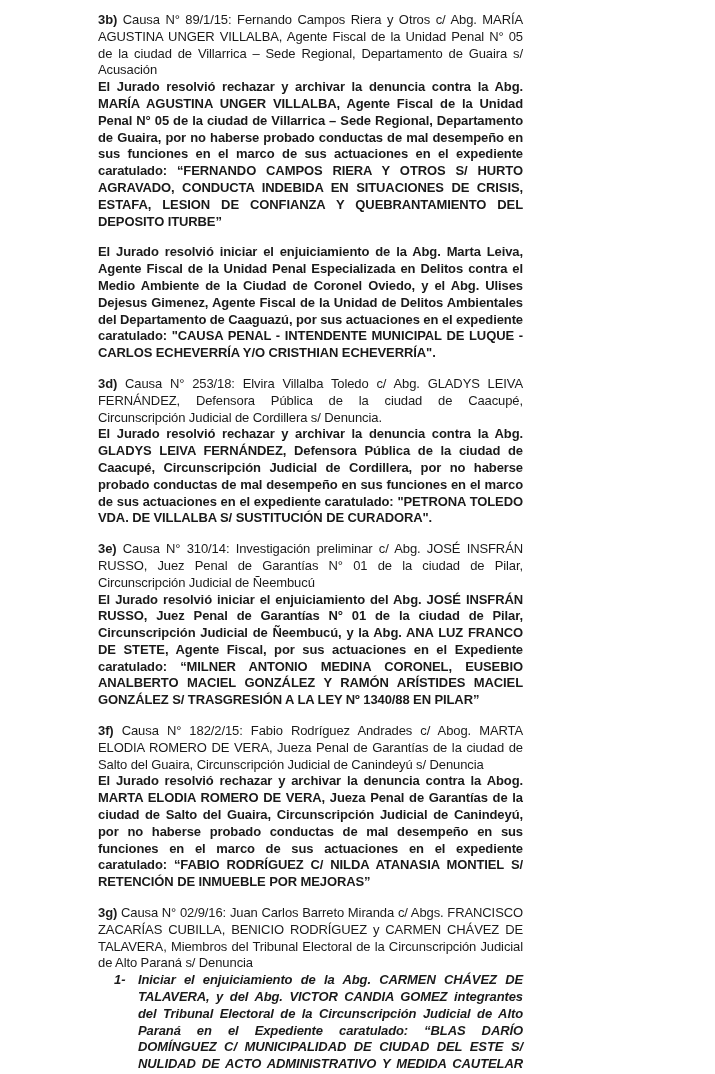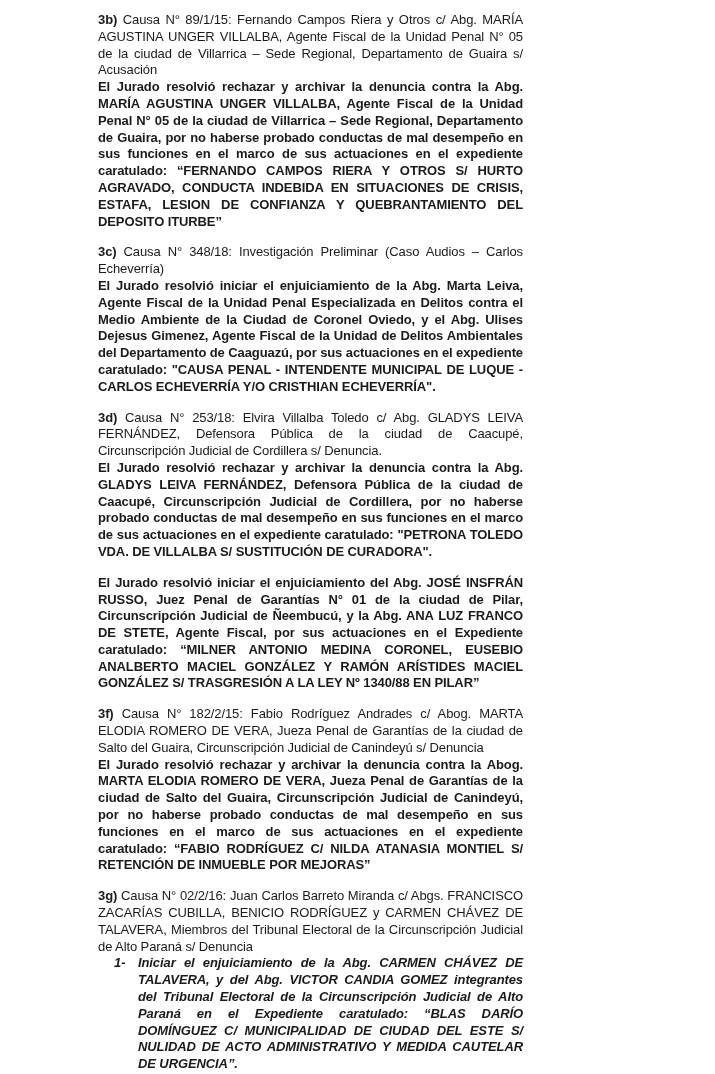--- a/index.html
+++ b/index.html
@@ -41,42 +41,42 @@
 
 <div class="page">
 
   <section class="sec">
     <p class="para"><b class="lbl">3b)</b>
       <span>Causa N° 89/1/15: Fernando Campos Riera y Otros c/ Abg. MARÍA AGUSTINA UNGER VILLALBA, Agente Fiscal de la Unidad Penal N° 05 de la ciudad de Villarrica – Sede Regional, Departamento de Guaira s/ Acusación</span></p>
     <p class="para bold">El Jurado resolvió rechazar y archivar la denuncia contra la Abg. MARÍA AGUSTINA UNGER VILLALBA, Agente Fiscal de la Unidad Penal N° 05 de la ciudad de Villarrica – Sede Regional, Departamento de Guaira, por no haberse probado conductas de mal desempeño en sus funciones en el marco de sus actuaciones en el expediente caratulado: “FERNANDO CAMPOS RIERA Y OTROS S/ HURTO AGRAVADO, CONDUCTA INDEBIDA EN SITUACIONES DE CRISIS, ESTAFA, LESION DE CONFIANZA Y QUEBRANTAMIENTO DEL DEPOSITO ITURBE”</p>
   </section>
 
   <section class="sec">
-    <p class="para"><b class="lbl">3c)</b>
-      <span>Causa N° 348/18: Investigación Preliminar (Caso Audios – Carlos Echeverría)</span></p>
     <p class="para bold">El Jurado resolvió iniciar el enjuiciamiento de la Abg. Marta Leiva, Agente Fiscal de la Unidad Penal Especializada en Delitos contra el Medio Ambiente de la Ciudad de Coronel Oviedo, y el Abg. Ulises Dejesus Gimenez, Agente Fiscal de la Unidad de Delitos Ambientales del Departamento de Caaguazú, por sus actuaciones en el expediente caratulado: "CAUSA PENAL - INTENDENTE MUNICIPAL DE LUQUE - CARLOS ECHEVERRÍA Y/O CRISTHIAN ECHEVERRÍA".</p>
   </section>
 
   <section class="sec">
     <p class="para"><b class="lbl">3d)</b>
       <span>Causa N° 253/18: Elvira Villalba Toledo c/ Abg. GLADYS LEIVA FERNÁNDEZ, Defensora Pública de la ciudad de Caacupé, Circunscripción Judicial de Cordillera s/ Denuncia.</span></p>
     <p class="para bold">El Jurado resolvió rechazar y archivar la denuncia contra la Abg. GLADYS LEIVA FERNÁNDEZ, Defensora Pública de la ciudad de Caacupé, Circunscripción Judicial de Cordillera, por no haberse probado conductas de mal desempeño en sus funciones en el marco de sus actuaciones en el expediente caratulado: "PETRONA TOLEDO VDA. DE VILLALBA S/ SUSTITUCIÓN DE CURADORA".</p>
   </section>
 
   <section class="sec">
+    <p class="para"><b class="lbl">3e)</b>
+      <span>Causa N° 310/14: Investigación preliminar c/ Abg. JOSÉ INSFRÁN RUSSO, Juez Penal de Garantías N° 01 de la ciudad de Pilar, Circunscripción Judicial de Ñeembucú</span></p>
     <p class="para bold">El Jurado resolvió iniciar el enjuiciamiento del Abg. JOSÉ INSFRÁN RUSSO, Juez Penal de Garantías N° 01 de la ciudad de Pilar, Circunscripción Judicial de Ñeembucú, y la Abg. ANA LUZ FRANCO DE STETE, Agente Fiscal, por sus actuaciones en el Expediente caratulado: “MILNER ANTONIO MEDINA CORONEL, EUSEBIO ANALBERTO MACIEL GONZÁLEZ Y RAMÓN ARÍSTIDES MACIEL GONZÁLEZ S/ TRASGRESIÓN A LA LEY Nº 1340/88 EN PILAR”</p>
   </section>
 
   <section class="sec">
     <p class="para"><b class="lbl">3f)</b>
       <span>Causa N° 182/2/15: Fabio Rodríguez Andrades c/ Abog. MARTA ELODIA ROMERO DE VERA, Jueza Penal de Garantías de la ciudad de Salto del Guaira, Circunscripción Judicial de Canindeyú s/ Denuncia</span></p>
     <p class="para bold">El Jurado resolvió rechazar y archivar la denuncia contra la Abog. MARTA ELODIA ROMERO DE VERA, Jueza Penal de Garantías de la ciudad de Salto del Guaira, Circunscripción Judicial de Canindeyú, por no haberse probado conductas de mal desempeño en sus funciones en el marco de sus actuaciones en el expediente caratulado: “FABIO RODRÍGUEZ C/ NILDA ATANASIA MONTIEL S/ RETENCIÓN DE INMUEBLE POR MEJORAS”</p>
   </section>
 
   <section class="sec">
     <p class="para"><b class="lbl">3g)</b>
-      <span>Causa N° 02/2/16: Juan Carlos Barreto Miranda c/ Abgs. FRANCISCO ZACARÍAS CUBILLA, BENICIO RODRÍGUEZ y CARMEN CHÁVEZ DE TALAVERA, Miembros del Tribunal Electoral de la Circunscripción Judicial de Alto Paraná s/ Denuncia</span></p>
+      <span>Causa N° 02/9/16: Juan Carlos Barreto Miranda c/ Abgs. FRANCISCO ZACARÍAS CUBILLA, BENICIO RODRÍGUEZ y CARMEN CHÁVEZ DE TALAVERA, Miembros del Tribunal Electoral de la Circunscripción Judicial de Alto Paraná s/ Denuncia</span></p>
     <div>
       <p class="para bold list-item"><span class="marker">1-</span><span>Iniciar el enjuiciamiento de la Abg. CARMEN CHÁVEZ DE TALAVERA, y del Abg. VICTOR CANDIA GOMEZ integrantes del Tribunal Electoral de la Circunscripción Judicial de Alto Paraná en el Expediente caratulado: “BLAS DARÍO DOMÍNGUEZ C/ MUNICIPALIDAD DE CIUDAD DEL ESTE S/ NULIDAD DE ACTO ADMINISTRATIVO Y MEDIDA CAUTELAR DE URGENCIA”.</span></p>
     </div>
   </section>
 
 </div>
 
 </body></html>

